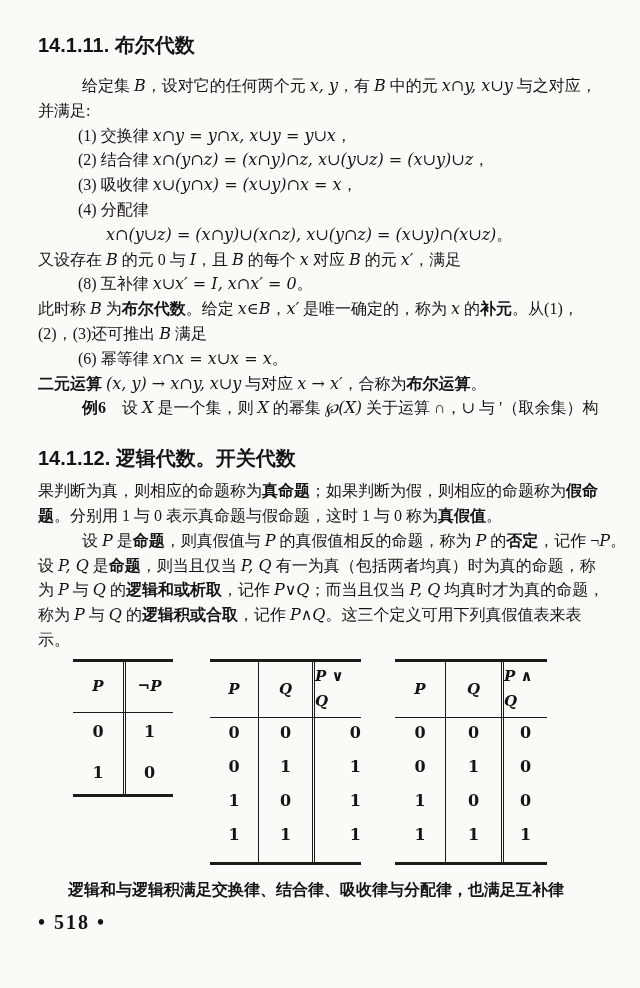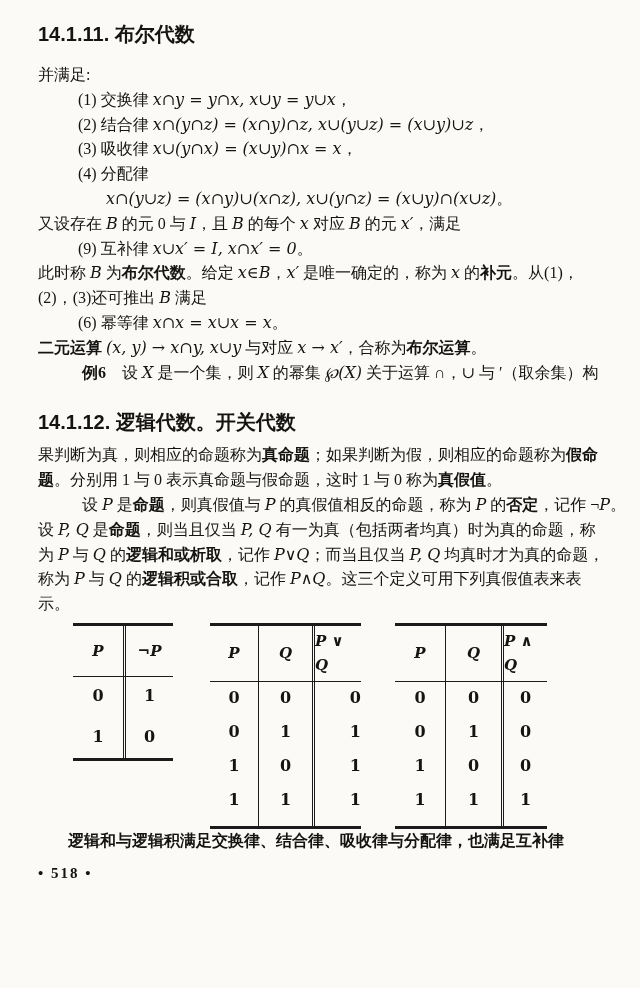--- a/index.html
+++ b/index.html
@@ -2,21 +2,21 @@
 <html><head>
 <meta charset="utf-8">
 <style>
   html,body{margin:0;padding:0;}
   body{
     width:640px;height:988px;overflow:hidden;
     background:#fbfaf7;color:#161412;
     font-family:"Liberation Serif","DejaVu Serif",serif;
     font-size:16px;line-height:24.8px;
   }
-  .page{padding:21px 34px 0 38px;box-sizing:border-box;width:640px;height:988px;}
+  .page{padding:32px 34px 0 38px;box-sizing:border-box;width:640px;height:988px;}
   .h{font-family:"Liberation Sans","DejaVu Sans",sans-serif;
      font-size:20px;line-height:26px;font-weight:700;margin:0;}
   .h1{margin-bottom:16px;}
   .h2{margin-top:24px;margin-bottom:8px;}
   .ln{height:24.8px;white-space:nowrap;}
   .in-p{padding-left:44px;}   
   .in-n{padding-left:40px;}   
   .in-f{padding-left:68px;}   
   .in-s{padding-left:30px;}   
   .b{font-weight:700;}
@@ -34,39 +34,40 @@
   .dc{display:flex;align-items:center;justify-content:center;
       font-weight:700;font-size:16px;}
   .tt1 .hc{height:50px;} .tt1 .dc{height:41px;}
   .tt4 .hc{height:55px;} .tt4 .dc{height:34px;}
   .tt4 .sp{height:9px;}
   .hsep{position:absolute;left:0;right:0;border-top:1px solid #1b1b1b;}
   .tt1 .hsep{top:50px;} .tt4 .hsep{top:55px;}
   .t1{left:35px;}  .t1 .c0{width:50px;} .t1 .c1{width:47px;}
   .t2{left:172px;} .t2 .c0{width:48px;} .t2 .c1{width:53px;} .t2 .c2{width:46px;align-items:flex-end;}
   .t3{left:357px;} .t3 .c0{width:50px;} .t3 .c1{width:55px;} .t3 .c2{width:43px;}
-  .footnote{}
-  .pageno{margin-top:7px;font-weight:700;font-size:15px;letter-spacing:2px;}
+  .footnote{margin-top:13px;}
+  .pageno{margin-top:7px;font-weight:700;font-size:20px;letter-spacing:2px;}
 </style>
 </head>
 <body>
 
 <div class="page">
 
   <h1 class="h h1">14.1.11. 布尔代数</h1>
 
   <div>
+    <div class="ln in-p"><span>给定集 </span><span class="fm">B</span><span>，设对它的任何两个元 </span><span class="fm">x, y</span><span>，有 </span><span class="fm">B</span><span> 中的元 </span><span class="fm">x∩y, x∪y</span><span> 与之对应，</span></div>
     <div class="ln"><span>并满足:</span></div>
     <div class="ln in-n"><span>(1) 交换律 </span><span class="fm">x∩y = y∩x, x∪y = y∪x</span><span>，</span></div>
     <div class="ln in-n"><span>(2) 结合律 </span><span class="fm">x∩(y∩z) = (x∩y)∩z, x∪(y∪z) = (x∪y)∪z</span><span>，</span></div>
     <div class="ln in-n"><span>(3) 吸收律 </span><span class="fm">x∪(y∩x) = (x∪y)∩x = x</span><span>，</span></div>
     <div class="ln in-n"><span>(4) 分配律</span></div>
     <div class="ln in-f"><span class="fm">x∩(y∪z) = (x∩y)∪(x∩z), x∪(y∩z) = (x∪y)∩(x∪z)</span><span>。</span></div>
     <div class="ln"><span>又设存在 </span><span class="fm">B</span><span> 的元 0 与 </span><span class="fm">I</span><span>，且 </span><span class="fm">B</span><span> 的每个 </span><span class="fm">x</span><span> 对应 </span><span class="fm">B</span><span> 的元 </span><span class="fm">x′</span><span>，满足</span></div>
-    <div class="ln in-n"><span>(9) 互补律 </span><span class="fm">x∪x′ = I, x∩x′ = 0</span><span>。</span></div>
+    <div class="ln in-n"><span>(8) 互补律 </span><span class="fm">x∪x′ = I, x∩x′ = 0</span><span>。</span></div>
     <div class="ln"><span>此时称 </span><span class="fm">B</span><span> 为</span><span class="b">布尔代数</span><span>。给定 </span><span class="fm">x∈B</span><span>，</span><span class="fm">x′</span><span> 是唯一确定的，称为 </span><span class="fm">x</span><span> 的</span><span class="b">补元</span><span>。从(1)，</span></div>
     <div class="ln"><span>(2)，(3)还可推出 </span><span class="fm">B</span><span> 满足</span></div>
     <div class="ln in-n"><span>(6) 幂等律 </span><span class="fm">x∩x = x∪x = x</span><span>。</span></div>
     <div class="ln"><span class="b">二元运算</span><span> </span><span class="fm">(x, y) → x∩y, x∪y</span><span> 与对应 </span><span class="fm">x → x′</span><span>，合称为</span><span class="b">布尔运算</span><span>。</span></div>
     <div class="ln in-p"><span class="b">例6</span><span>　设 </span><span class="fm">X</span><span> 是一个集，则 </span><span class="fm">X</span><span> 的幂集 </span><span class="fm">℘(X)</span><span> 关于运算 ∩，∪ 与 ′（取余集）构</span></div>
   </div>
 
   <h1 class="h h2">14.1.12. 逻辑代数。开关代数</h1>
 
   <div>

